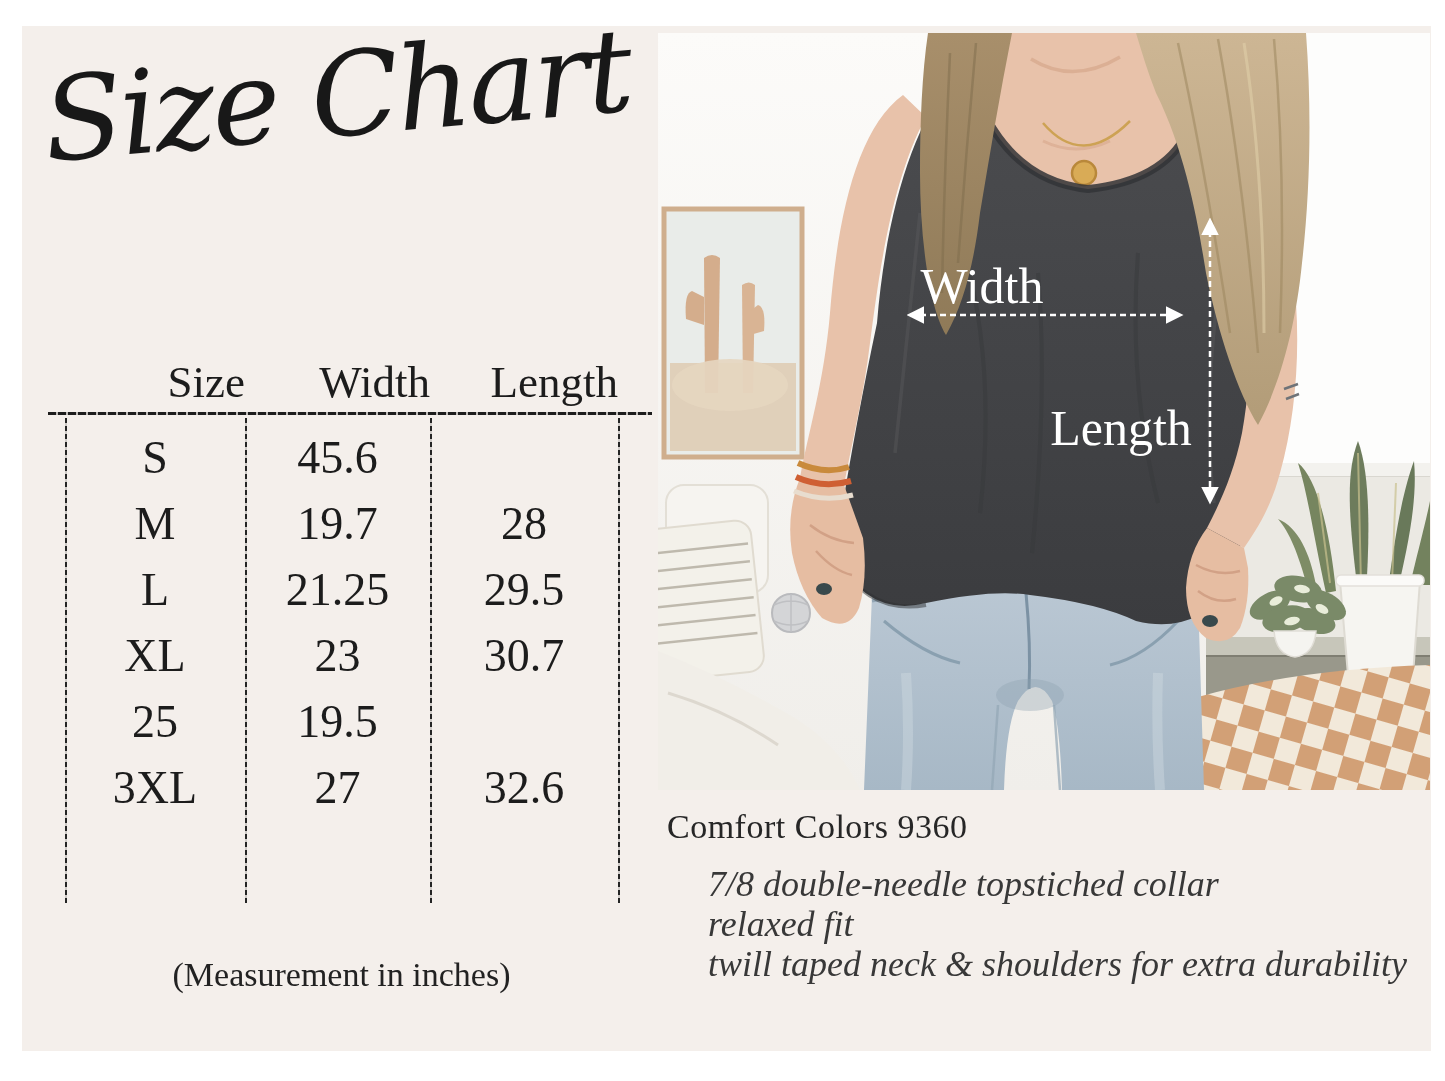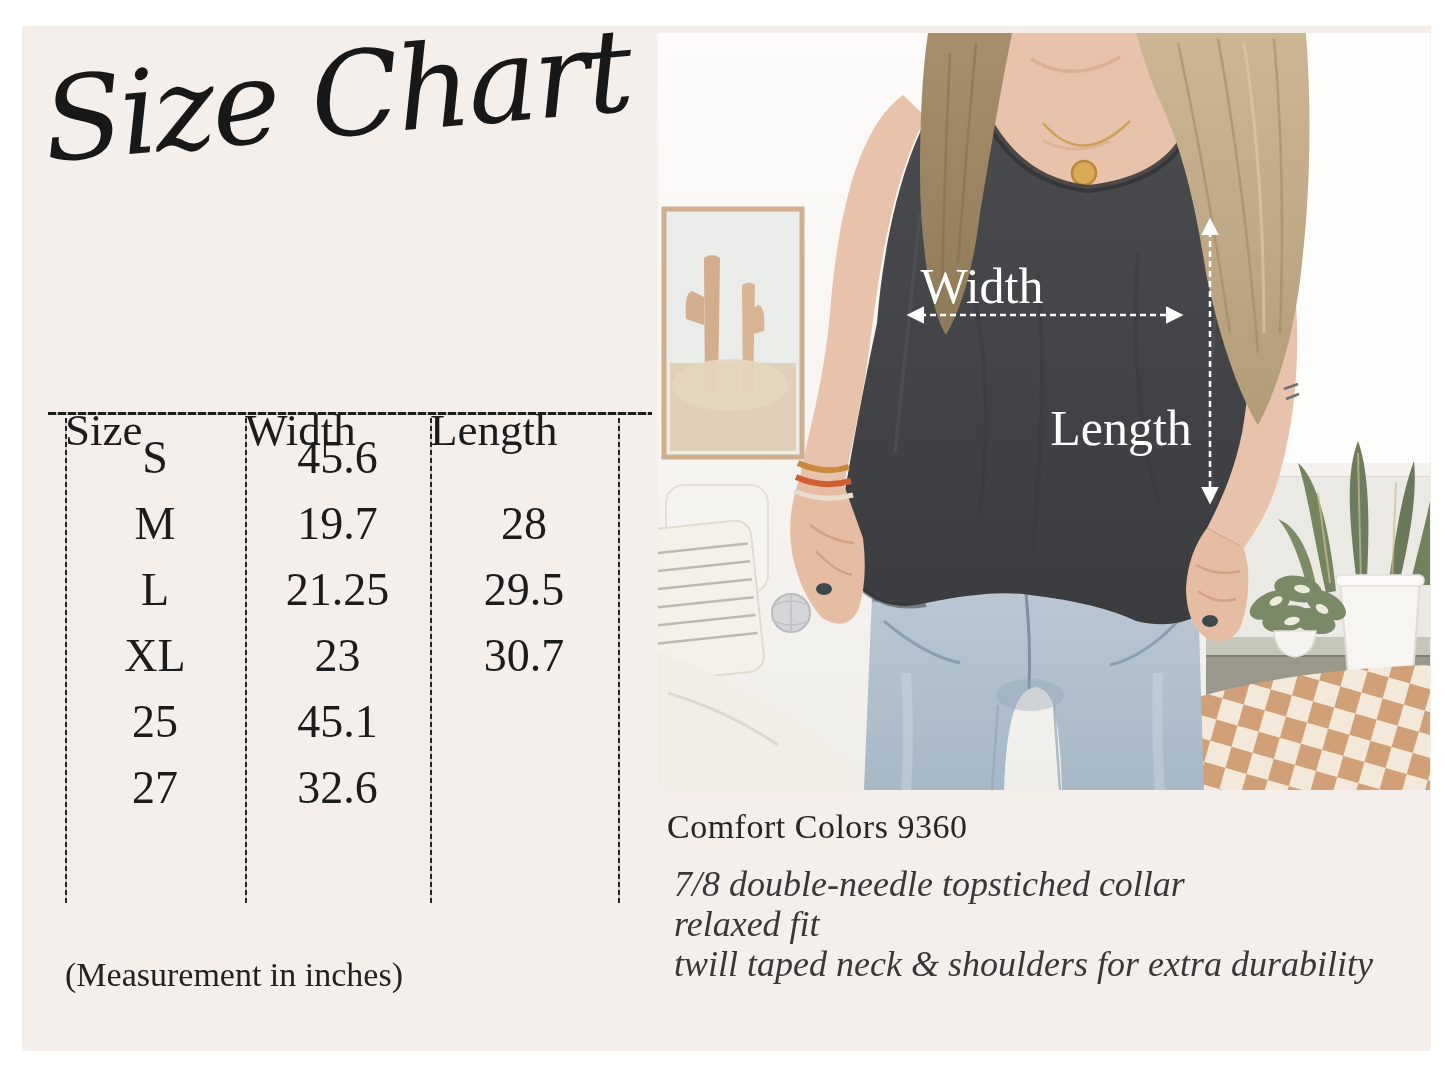--- a/index.html
+++ b/index.html
@@ -7,38 +7,38 @@
          font-family:"Liberation Serif",serif;color:#1c1c1c;}
   .canvas{position:absolute;left:22px;top:26px;width:1409px;height:1025px;background:#f4efeb;}
 
   
   .title{position:absolute;left:20px;top:34px;width:620px;
          font-family:"DejaVu Serif",serif;font-style:italic;font-weight:400;
          font-size:116px;letter-spacing:-3px;color:#181818;line-height:1.0;
          transform:rotate(-5deg);transform-origin:40px 40px;white-space:nowrap;}
   .thead{position:absolute;left:43px;top:330px;width:553px;display:grid;
          grid-template-columns:180px 185px 188px;font-size:45px;}
-  .thead div{text-align:left;margin-top:48px;}
+  .thead div{text-align:right;}
   .hline{position:absolute;left:26px;top:386px;width:604px;height:3px;
          background-image:repeating-linear-gradient(to right,#1d1d1d 0 8px,rgba(29,29,29,.25) 8px 10px);}
   .vline{position:absolute;top:392px;height:485px;width:2px;
          background-image:repeating-linear-gradient(to bottom,#242424 0 5px,rgba(34,34,34,.18) 5px 8px);}
   .tbody{position:absolute;left:43px;top:398px;width:553px;}
   .trow{display:grid;grid-template-columns:180px 185px 188px;height:66px;align-items:center;font-size:46px;}
   .trow div{text-align:center;}
-  .note{position:absolute;left:43px;top:930px;width:553px;text-align:left;font-size:34px;color:#222;}
+  .note{position:absolute;left:43px;top:930px;width:553px;text-align:center;font-size:34px;color:#222;}
 
   
   .photo{position:absolute;left:636px;top:7px;width:772px;height:757px;overflow:hidden;}
   .photo svg{display:block;}
 
   
   .product-name{position:absolute;left:645px;top:782px;font-size:34px;color:#262626;letter-spacing:.5px;}
   .features{position:absolute;left:652px;top:838px;font-size:36px;font-style:italic;color:#383838;line-height:40px;}
-  .features div{white-space:nowrap;}
+  .features div{white-space:nowrap;margin-left:34px;}
 </style>
 </head>
 <body>
 
 <div class="frame">
   <div class="canvas">
 
     <div class="title">Size Chart</div>
 
     <div class="thead">
@@ -67,23 +67,24 @@
         <div>21.25</div>
         <div>29.5</div>
       </div>
       <div class="trow">
         <div>XL</div>
         <div>23</div>
         <div>30.7</div>
       </div>
       <div class="trow">
         <div>25</div>
-        <div>45.1</div>
-      </div>
-      <div class="trow">
+        <div>19.5</div>
+      </div>
+      <div class="trow">
+        <div>3XL</div>
         <div>27</div>
         <div>32.6</div>
       </div>
     </div>
 
     <div class="note">(Measurement in inches)</div>
 
     <div class="photo">
       <svg width="772" height="757" viewBox="0 0 772 757">
         <defs>

